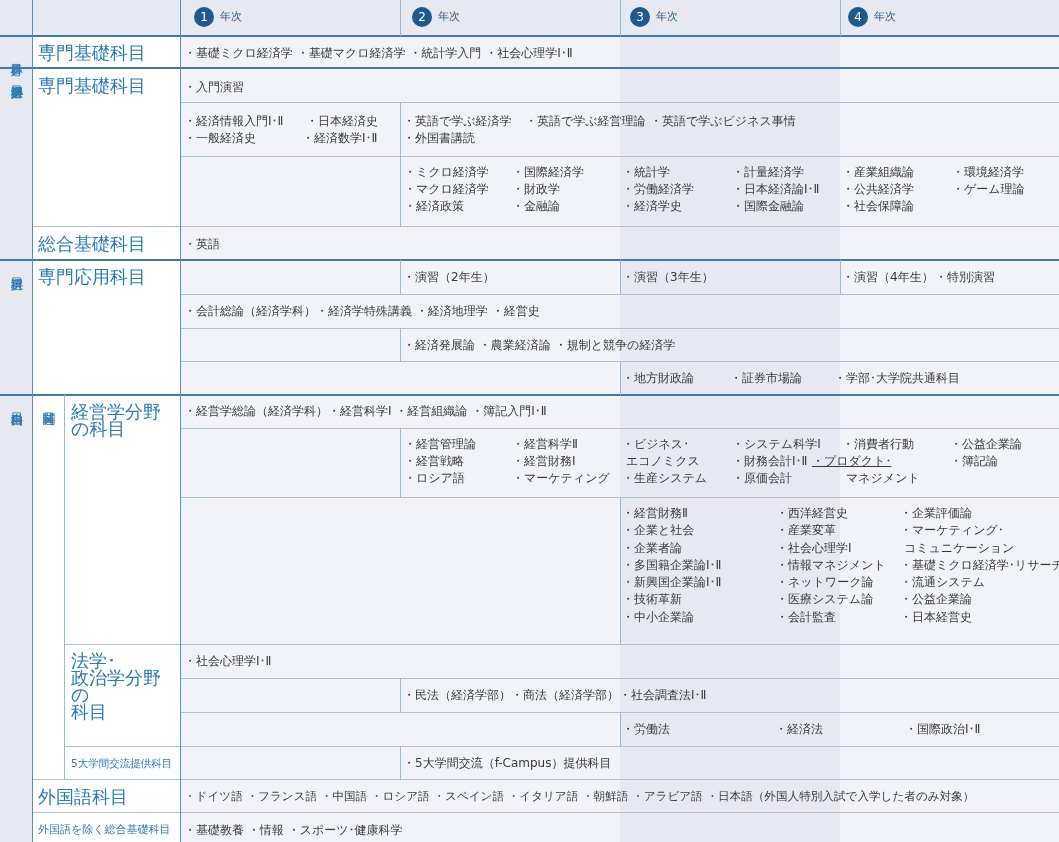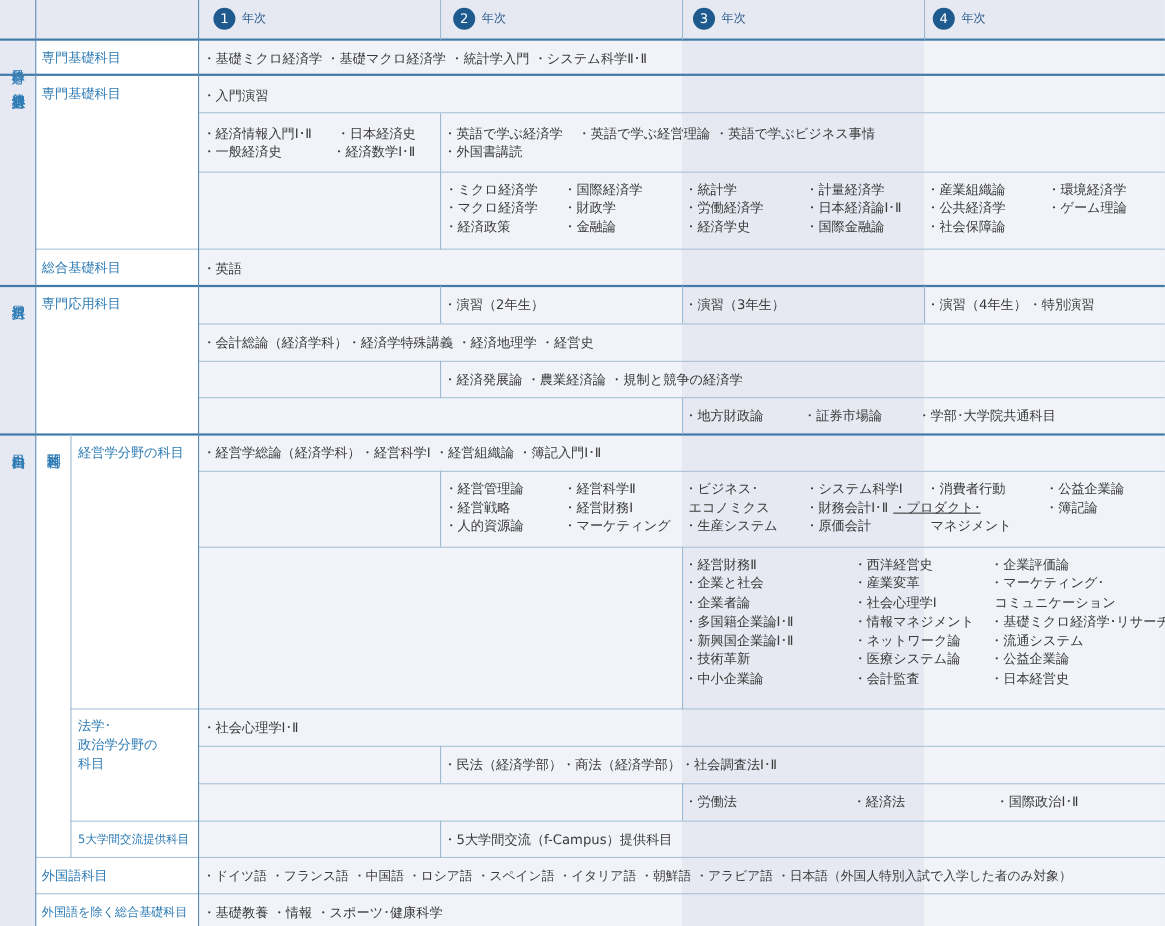--- a/index.html
+++ b/index.html
@@ -1,20 +1,20 @@
 <!DOCTYPE html>
 <html><head>
 <meta charset="utf-8">
 <style>
   html,body{margin:0;padding:0;}
   body{width:1059px;height:842px;overflow:hidden;background:#eceef5;font-family:"DejaVu Sans","Liberation Sans",sans-serif;color:#3a3a3a;position:relative;}
   .stripe{position:absolute;top:0;bottom:0;}
   .cell{position:absolute;box-sizing:border-box;font-size:12px;line-height:15.5px;}
   .hdr{color:#2a5c8f;}
-  .lbl{color:#2d7bb4;font-size:12px;}
+  .lbl{color:#2d7bb4;font-size:18px;}
   .vert{color:#2d7bb4;font-size:12.5px;line-height:13px;text-align:center;writing-mode:vertical-rl;text-orientation:upright;letter-spacing:0px;}
   .hline{position:absolute;height:0;border-top:1px solid #a9c2d8;}
   .hline.thick{border-top:2px solid #3f7aa8;}
   .vline{position:absolute;width:0;border-left:1px solid #9db8d1;}
   .vline.thick{border-left:1px solid #5c8db5;}
   .badge{display:inline-block;width:20px;height:20px;border-radius:50%;background:#1e5a8e;color:#fff;font-size:12px;line-height:20px;text-align:center;vertical-align:middle;margin-right:6px;}
   .yr{font-size:11px;color:#2a5c8f;vertical-align:middle;}
   .t{position:absolute;white-space:nowrap;font-size:12px;}
   .white{background:#ffffff;}
   .pale{background:#f1f3f8;}
@@ -48,21 +48,21 @@
 
 <div class="cell" style="left:0;top:38px;width:32px;height:30px;color:#2d7bb4;font-size:12px;line-height:13px;text-align:center;">
   <div style="writing-mode:vertical-rl;margin:2px auto;height:28px;">必修科目</div>
 </div>
 <div class="cell vert" style="left:8px;top:76px;width:16px;">選択必修科目</div>
 <div class="cell vert" style="left:8px;top:268px;width:16px;">選択科目</div>
 <div class="cell vert" style="left:8px;top:403px;width:16px;">自由科目</div>
 <div class="cell vert" style="left:40px;top:403px;width:16px;">関連科目</div>
 
 <div class="cell lbl" style="left:38px;top:45px;">専門基礎科目</div>
-<div class="t" style="left:184px;top:45px;">・基礎ミクロ経済学 ・基礎マクロ経済学 ・統計学入門 ・システム科学Ⅱ･Ⅱ</div>
+<div class="t" style="left:184px;top:45px;">・基礎ミクロ経済学 ・基礎マクロ経済学 ・統計学入門 ・社会心理学Ⅰ･Ⅱ</div>
 
 <div class="cell lbl" style="left:38px;top:78px;">専門基礎科目</div>
 <div class="t" style="left:184px;top:79px;">・入門演習</div>
 
 <div class="t" style="left:184px;top:113px;">・経済情報入門Ⅰ･Ⅱ</div>
 <div class="t" style="left:306px;top:113px;">・日本経済史</div>
 <div class="t" style="left:184px;top:130px;">・一般経済史</div>
 <div class="t" style="left:302px;top:130px;">・経済数学Ⅰ･Ⅱ</div>
 <div class="t" style="left:403px;top:113px;">・英語で学ぶ経済学</div>
 <div class="t" style="left:525px;top:113px;">・英語で学ぶ経営理論</div>
@@ -101,21 +101,21 @@
 <div class="t" style="left:730px;top:370px;">・証券市場論</div>
 <div class="t" style="left:834px;top:370px;">・学部･大学院共通科目</div>
 
 <div class="cell lbl" style="left:71px;top:403px;width:105px;line-height:17px;">
   <span>経営学分野の科目</span>
 </div>
 <div class="t" style="left:184px;top:403px;">・経営学総論（経済学科）・経営科学Ⅰ ・経営組織論 ・簿記入門Ⅰ･Ⅱ</div>
 
 <div class="t" style="left:404px;top:436px;">・経営管理論</div>
 <div class="t" style="left:404px;top:453px;">・経営戦略</div>
-<div class="t" style="left:404px;top:470px;">・人的資源論</div>
+<div class="t" style="left:404px;top:470px;">・ロシア語</div>
 <div class="t" style="left:512px;top:436px;">・経営科学Ⅱ</div>
 <div class="t" style="left:512px;top:453px;">・経営財務Ⅰ</div>
 <div class="t" style="left:512px;top:470px;">・マーケティング</div>
 <div class="t" style="left:622px;top:436px;">・ビジネス･</div>
 <div class="t" style="left:626px;top:453px;">エコノミクス</div>
 <div class="t" style="left:622px;top:470px;">・生産システム</div>
 <div class="t" style="left:732px;top:436px;">・システム科学Ⅰ</div>
 <div class="t" style="left:732px;top:453px;">・財務会計Ⅰ･Ⅱ</div>
 <div class="t" style="left:732px;top:470px;">・原価会計</div>
 <div class="t" style="left:842px;top:436px;">・消費者行動</div>

